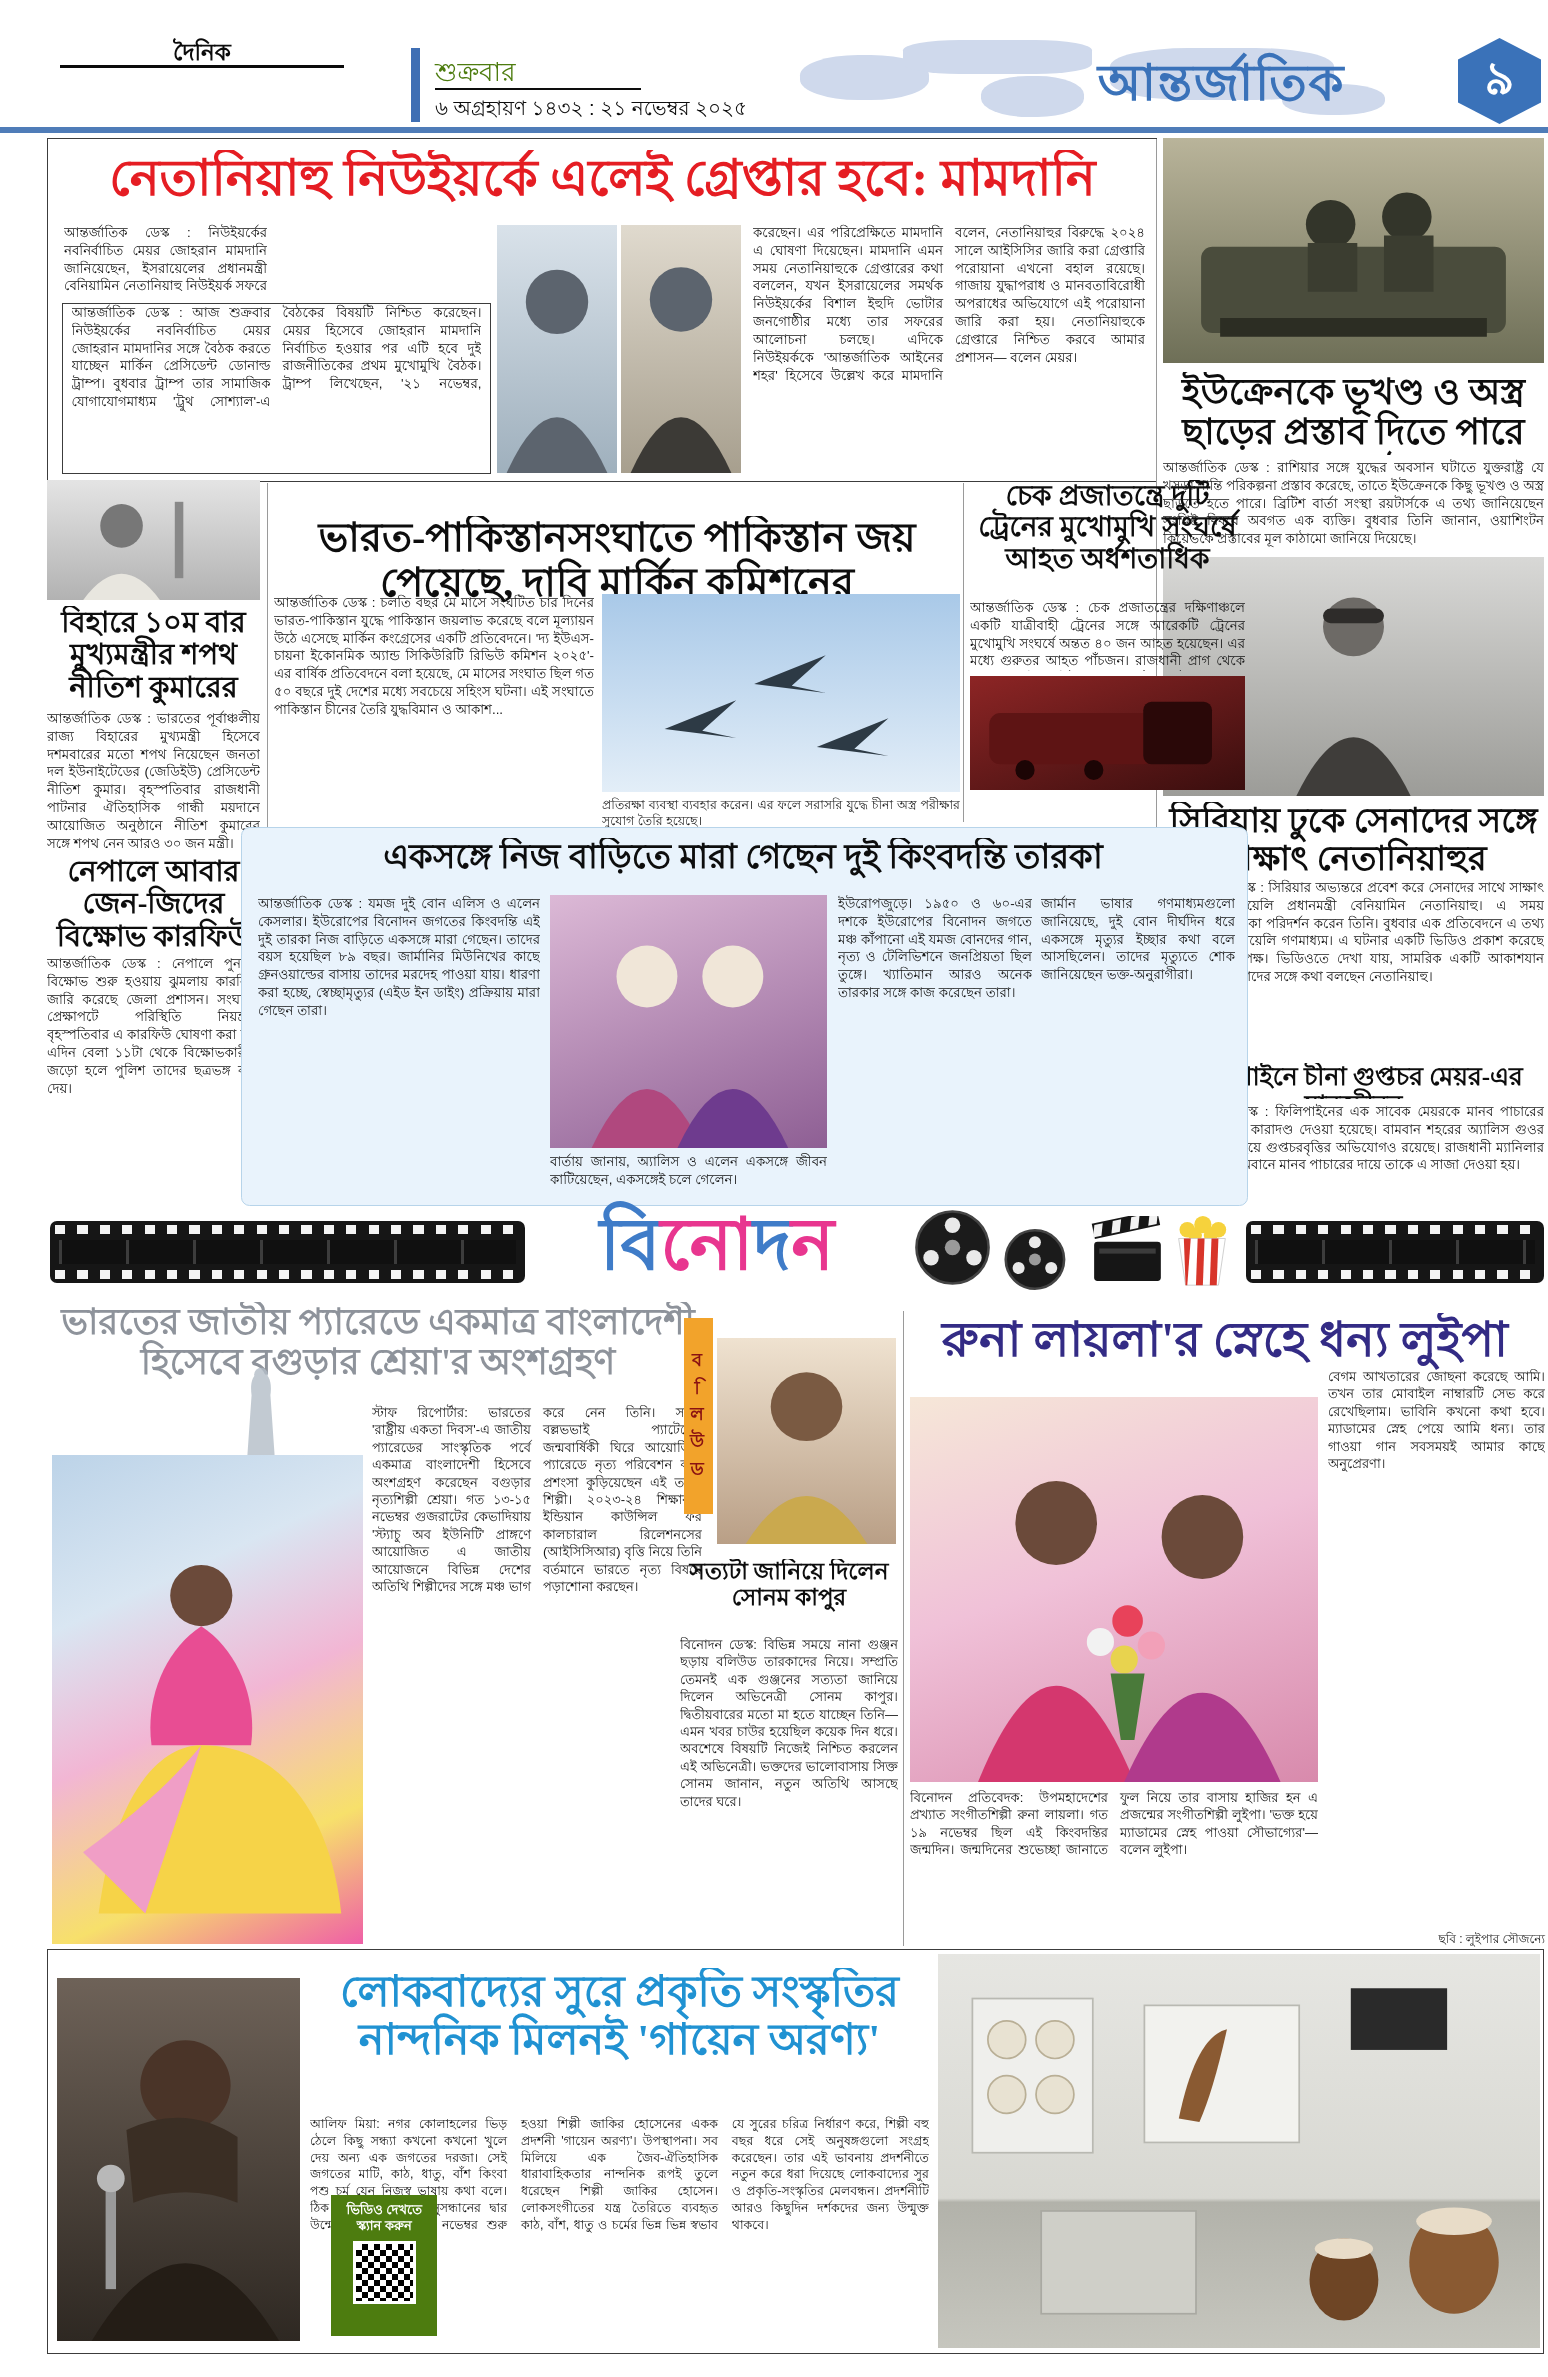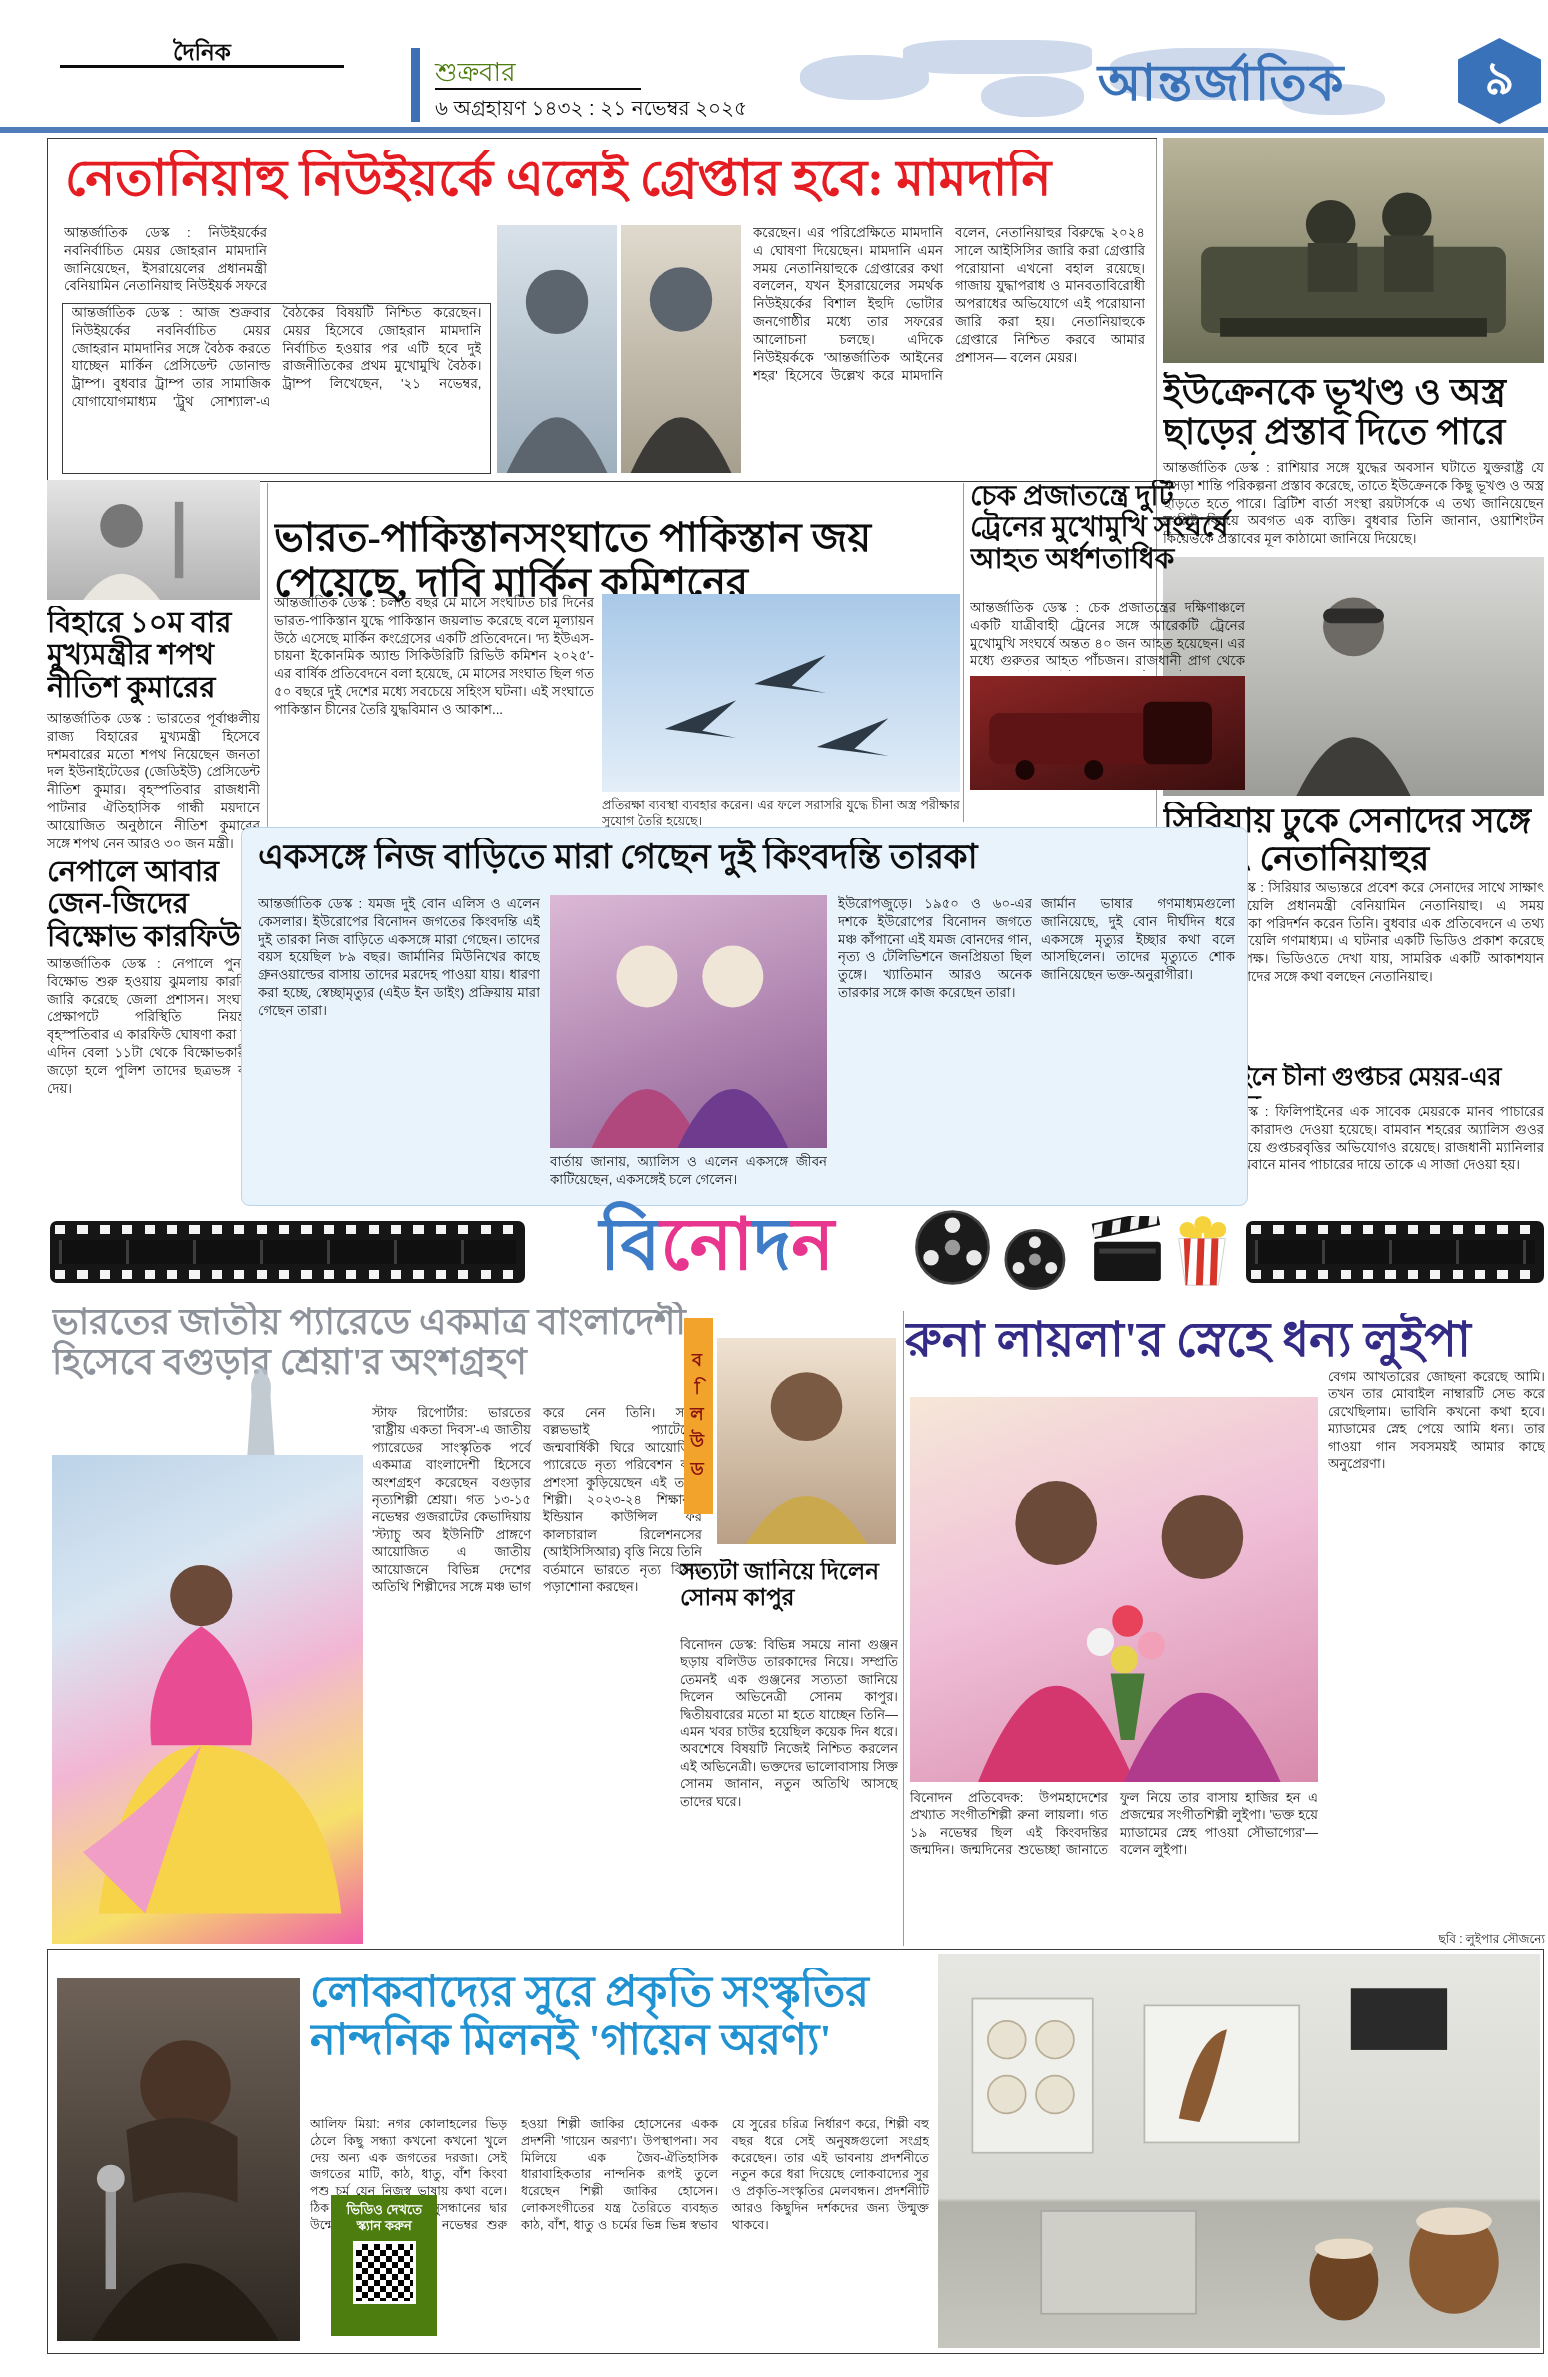--- a/index.html
+++ b/index.html
@@ -2,21 +2,21 @@
 <html style="font-size:13.8px"><head>
 <meta charset="utf-8">
 <style>
   html,body{margin:0;padding:0;}
   body{width:1548px;height:2377px;background:#ffffff;position:relative;
        font-family:"Liberation Sans",sans-serif;color:#1a1a1a;overflow:hidden;}
   .abs{position:absolute;}
   .photo{position:absolute;overflow:hidden;background:#cfd3d8;}
   .photo svg{width:100%;height:100%;display:block;}
   .bodytext{font-size:13.3px;line-height:1.34;text-align:justify;color:#141414;overflow:hidden;}
-  .headline{font-family:"Liberation Serif",serif;font-weight:bold;text-align:left;
+  .headline{font-family:"Liberation Serif",serif;font-weight:bold;text-align:center;
             color:#0d0d0d;line-height:1.12;overflow:hidden;}
   .vrule{position:absolute;width:0.9px;background:#9a9a9a;}
   .cols2{column-count:2;column-gap:12px;}
   .cols3{column-count:3;column-gap:13.8px;}
   .box{position:absolute;border:1.7px solid #3c3c3c;background:#fff;}
   .cap{font-size:12.5px;line-height:1.3;text-align:justify;color:#222;overflow:hidden;}
   
   .papername{color:#e3232b;font-weight:bold;font-family:"Liberation Serif",serif;}
   .sectiontitle{color:#3a72b9;font-weight:bold;letter-spacing:1.7px;font-family:"Liberation Serif",serif;}
   .hex{clip-path:polygon(50% 0,100% 25%,100% 75%,50% 100%,0 75%,0 25%);

